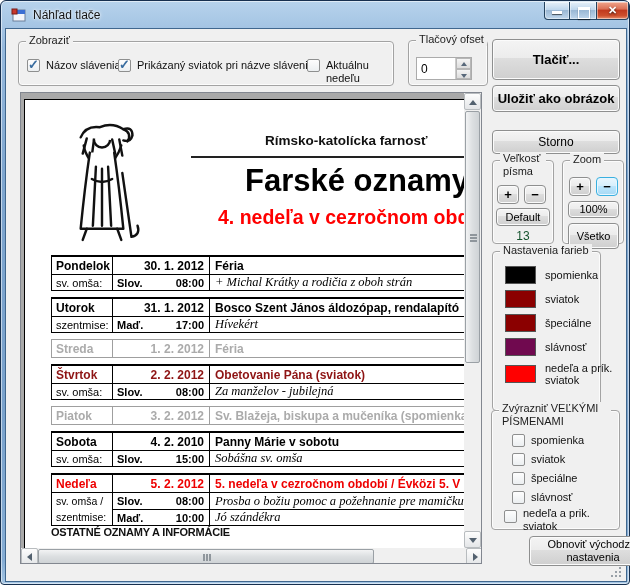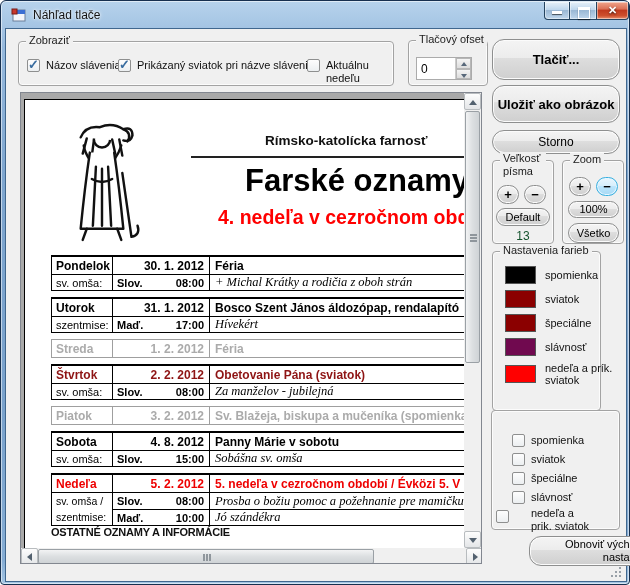--- a/index.html
+++ b/index.html
@@ -41,24 +41,24 @@
   .grp-label.two{ white-space:normal; width:112px; top:-9px; }
 
   
   .cbrow{ position:absolute; display:flex; align-items:flex-start; font-size:11px; color:#111; }
   .cb{ width:13px; height:13px; border:1px solid #8e8f8f; border-radius:2px; flex:0 0 13px;
     background:linear-gradient(180deg,#fdfdfd,#eceff1); position:relative; margin-right:6px; }
   .cb.checked::after{ content:'✓'; position:absolute; left:0px; top:-3px; font-size:13px; font-weight:bold; color:#3a6da0; }
   .cbrow .cblabel{ line-height:13px; }
 
   
-  .btn{ position:absolute; border:1px solid #8e8f8f; border-radius:12px; color:#000;
+  .btn{ position:absolute; border:1px solid #8e8f8f; border-radius:4px; color:#000;
     background:linear-gradient(180deg,#f4f4f4 0%,#ececec 45%,#dedede 46%,#cfcfcf 100%);
     box-shadow:inset 0 0 0 1px #fbfbfb; font-size:11px; font-family:"Liberation Sans",sans-serif;
-    display:flex; align-items:center; justify-content:center; text-align:right; line-height:13px; }
+    display:flex; align-items:center; justify-content:center; text-align:center; line-height:13px; }
   .btn.big{ font-size:13px; font-weight:bold; }
   .btn.hl{ border-color:#3ab0e0; background:linear-gradient(180deg,#eaf6fd,#d7effc 45%,#bde6fd 46%,#a6d9f4 100%);
     box-shadow:inset 0 0 0 1px #e6f6ff; }
   .sq{ width:22px; height:19px; font-weight:bold; font-size:13px; }
 
   
   .spin{ position:absolute; width:56px; height:23px; border:1px solid #ababab; background:#fff; display:flex; }
   .spin input{ width:38px; border:none; outline:none; font-size:12px; padding-left:4px; font-family:"Liberation Sans",sans-serif; }
   .spin .updown{ width:16px; display:flex; flex-direction:column; border-left:1px solid #ccc; }
   .spin .u,.spin .d{ flex:1; background:linear-gradient(180deg,#f5f5f5,#dcdcdc); border:1px solid #b7b7b7; position:relative; }
@@ -172,37 +172,37 @@
       <div class="spin" style="left:7px;top:16px;">
         <input readonly="" value="0" style="">
         <div class="updown">
           <div class="u"></div>
           <div class="d"></div>
         </div>
       </div>
     </div>
 
     <div class="btn big" style="left:486px;top:10px;width:128px;height:41px;">Tlačiť...</div>
-    <div class="btn big" style="left:486px;top:56px;width:128px;height:38px;">Uložiť ako obrázok</div>
+    <div class="btn big" style="left:486px;top:56px;width:128px;height:27px;">Uložiť ako obrázok</div>
     <div class="btn" style="left:486px;top:101px;width:128px;height:24px;font-size:12px;">Storno</div>
 
     <div class="grp" style="left:486px;top:131px;width:62px;height:84px;">
       <span class="grp-label two" style="width:46px;">Veľkosť písma</span>
       <div class="btn sq" style="left:4px;top:24px;">+</div>
       <div class="btn sq" style="left:31px;top:24px;">−</div>
       <div class="btn" style="left:3px;top:47px;width:54px;height:18px;">Default</div>
       <div style="position:absolute;left:0;top:68px;width:100%;text-align:center;font-size:12px;color:#14532d;">13</div>
     </div>
 
     <div class="grp" style="left:556px;top:131px;width:62px;height:84px;">
       <span class="grp-label">Zoom</span>
       <div class="btn sq" style="left:6px;top:16px;">+</div>
       <div class="btn sq hl" style="left:33px;top:16px;">−</div>
       <div class="btn" style="left:5px;top:40px;width:51px;height:17px;">100%</div>
-      <div class="btn" style="left:5px;top:62px;width:51px;height:20px;">Všetko</div>
+      <div class="btn" style="left:5px;top:62px;width:51px;height:26px;">Všetko</div>
     </div>
 
     <div class="grp" style="left:486px;top:222px;width:109px;height:160px;">
       <span class="grp-label">Nastavenia farieb</span>
       <div class="swrow" style="left:12px;top:14px;">
         <span class="sw" style="background:#000000;"></span>
         <span class="swlabel">spomienka</span>
       </div>
       <div class="swrow" style="left:12px;top:38px;">
         <span class="sw" style="background:#8b0000;"></span>
@@ -216,37 +216,38 @@
         <span class="sw" style="background:#70094f;"></span>
         <span class="swlabel">slávnosť</span>
       </div>
       <div class="swrow" style="left:12px;top:110px;width:108px;">
         <span class="sw" style="background:#ff0000;"></span>
         <span class="swlabel">nedeľa a prík. sviatok</span>
       </div>
     </div>
 
     <div class="grp" style="left:485px;top:381px;width:129px;height:120px;">
+      <span class="grp-label two">Zvýrazniť VEĽKÝMI PÍSMENAMI</span>
       <div class="cbrow" style="left:20px;top:23px;">
         <span class="cb"></span>
         <span class="cblabel">spomienka</span>
       </div>
       <div class="cbrow" style="left:20px;top:42px;">
         <span class="cb"></span>
         <span class="cblabel">sviatok</span>
       </div>
       <div class="cbrow" style="left:20px;top:61px;">
         <span class="cb"></span>
         <span class="cblabel">špeciálne</span>
       </div>
       <div class="cbrow" style="left:20px;top:80px;">
         <span class="cb"></span>
         <span class="cblabel">slávnosť</span>
       </div>
-      <div class="cbrow" style="left:4px;top:96px;width:100px;gap:16px;">
+      <div class="cbrow" style="left:12px;top:96px;width:100px;">
         <span class="cb" style="margin-top:3px;"></span>
         <span class="cblabel">nedeľa a prik. sviatok</span>
       </div>
     </div>
 
     <div class="btn" style="left:486px;top:507px;width:128px;height:30px;font-size:11px;margin-left:37px;">Obnoviť východzie nastavenia</div>
 
     <div class="preview">
       <div class="page">
 
@@ -335,21 +336,21 @@
             <div class="row">
               <div class="c1 dayname">Piatok</div>
               <div class="c2 date">3. 2. 2012</div>
               <div class="c3 daytitle">Sv. Blažeja, biskupa a mučeníka (spomienka)</div>
             </div>
           </div>
 
           <div class="blk">
             <div class="row">
               <div class="c1 dayname">Sobota</div>
-              <div class="c2 date">4. 8. 2012</div>
+              <div class="c2 date">4. 2. 2010</div>
               <div class="c3 daytitle">Panny Márie v sobotu</div>
             </div>
             <div class="row mass">
               <div class="c1 masslabel">sv. omša:</div>
               <div class="c2 lt">
                   <span>Slov.</span>
                   <span>15:00</span>
                 </div>
               <div class="c3 intent">Sobášna sv. omša</div>
             </div>

